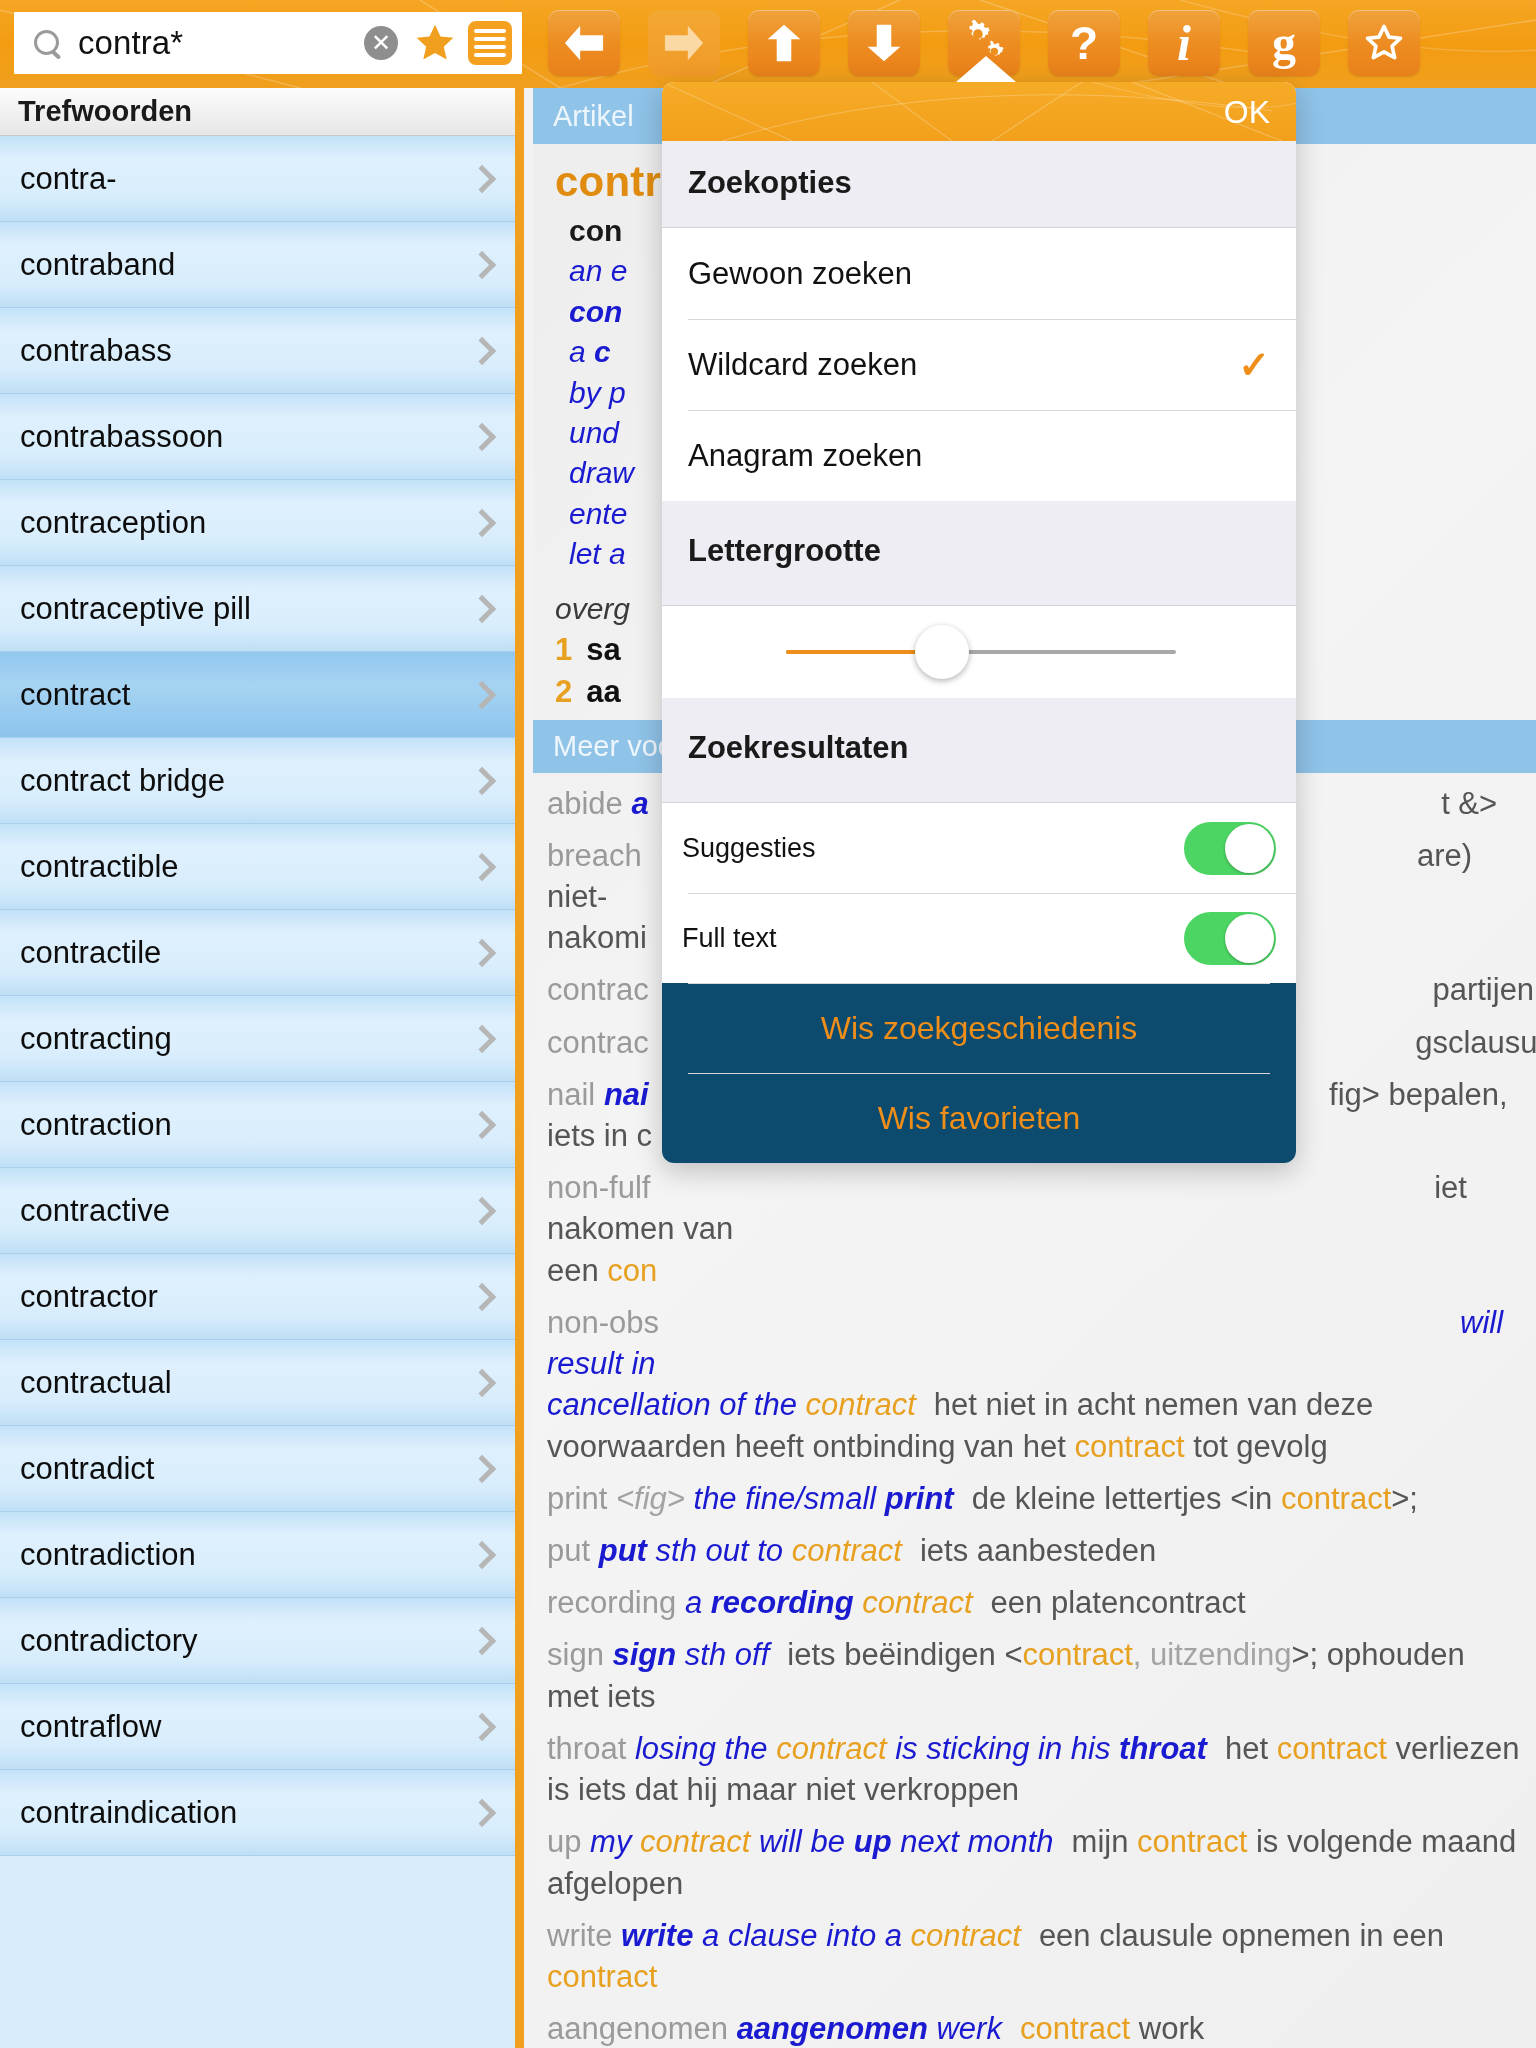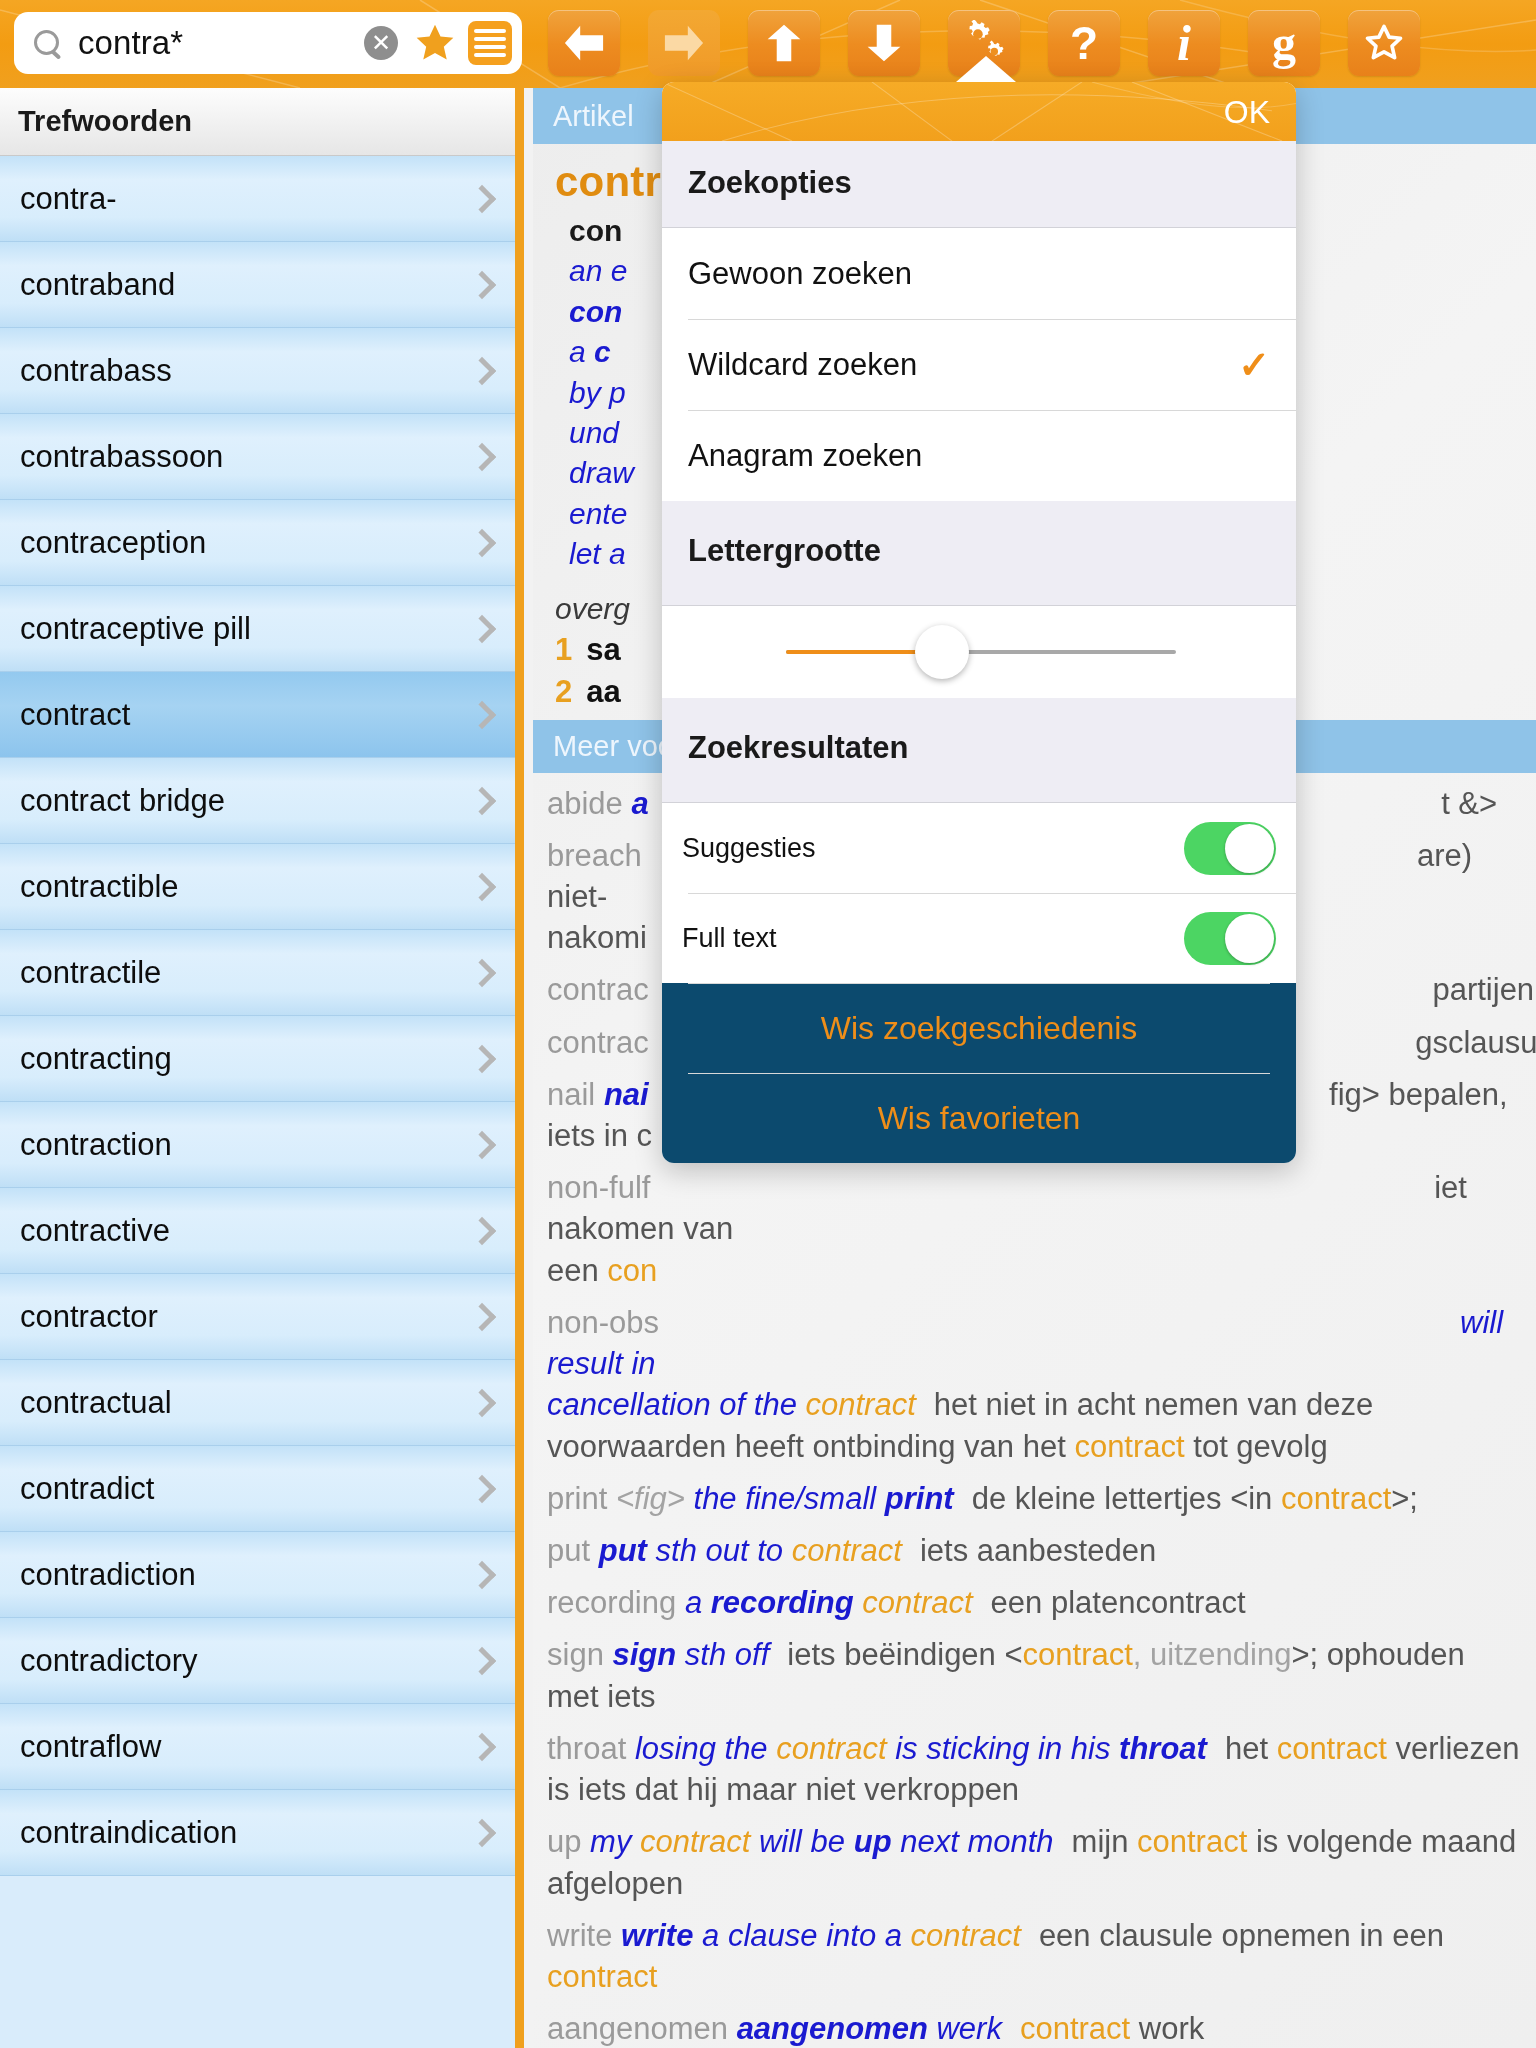--- a/index.html
+++ b/index.html
@@ -14,21 +14,21 @@
   .topbar {
     position: absolute; left: 0; top: 0; width: 1536px; height: 88px;
     background: linear-gradient(180deg, #f5a623 0%, #f39c12 50%, #f0a01e 100%);
     overflow: hidden;
   }
   .topbar .facets { position: absolute; inset: 0; }
   .topbar .facets svg { width: 100%; height: 100%; display: block; }
 
   .searchbar {
     position: absolute; left: 14px; top: 12px; width: 508px; height: 62px;
-    background: #fff; border-radius: 14px;
+    background: #fff; border-radius: 1px;
     display: flex; align-items: center; padding: 0 10px 0 18px;
   }
   .search-glass { width: 30px; height: 30px; flex: 0 0 30px; position: relative; }
   .search-glass::before {
     content: ""; position: absolute; left: 2px; top: 2px;
     width: 19px; height: 19px; border: 3.5px solid #9a9a9a; border-radius: 50%;
   }
   .search-glass::after {
     content: ""; position: absolute; left: 20px; top: 21px;
     width: 11px; height: 3.5px; background: #9a9a9a; border-radius: 2px;
@@ -63,21 +63,21 @@
   .tbtn .glyph { color: #fff; font-size: 46px; font-weight: bold; line-height: 1; }
   .tbtn .glyph.serif-i { font-family: "Liberation Serif", serif; font-style: italic; font-size: 50px; }
   .tbtn .glyph.serif-g { font-family: "Liberation Serif", serif; font-size: 48px; }
 
   
   .sidebar {
     position: absolute; left: 0; top: 88px; width: 524px; bottom: 0;
     background: #d9ecfb; border-right: 9px solid #f0a01e; overflow: hidden;
   }
   .sb-header {
-    height: 68px; background: linear-gradient(180deg, #fdfdfd 0%, #e6e6e6 100%);
+    height: 48px; background: linear-gradient(180deg, #fdfdfd 0%, #e6e6e6 100%);
     display: flex; align-items: center; padding-left: 18px;
     font-size: 29px; font-weight: bold; color: #1a1a1a;
     border-bottom: 1px solid #c9c9c9;
   }
   .sb-row {
     height: 86px; display: flex; align-items: center; padding-left: 20px;
     background: linear-gradient(180deg, #c3e2f8 0%, #dff0fd 28%, #d8edfc 72%, #bfdff6 100%);
     border-bottom: 1px solid #a9cfec; color: #0d0d0d; font-size: 31px;
     position: relative;
   }

